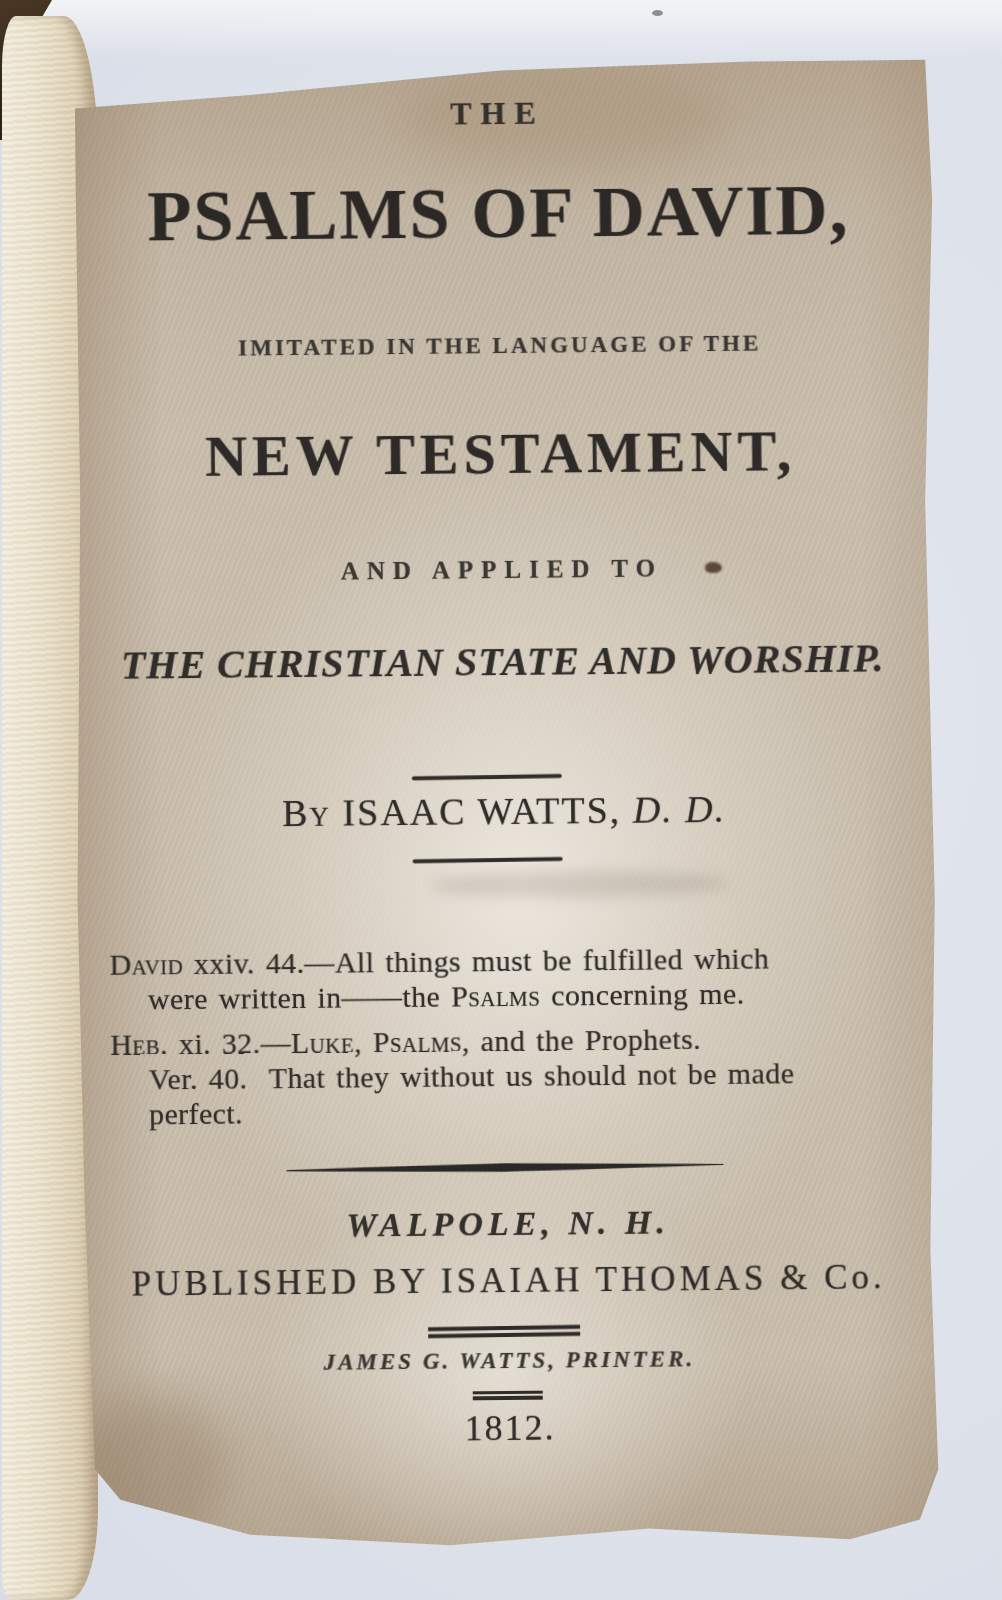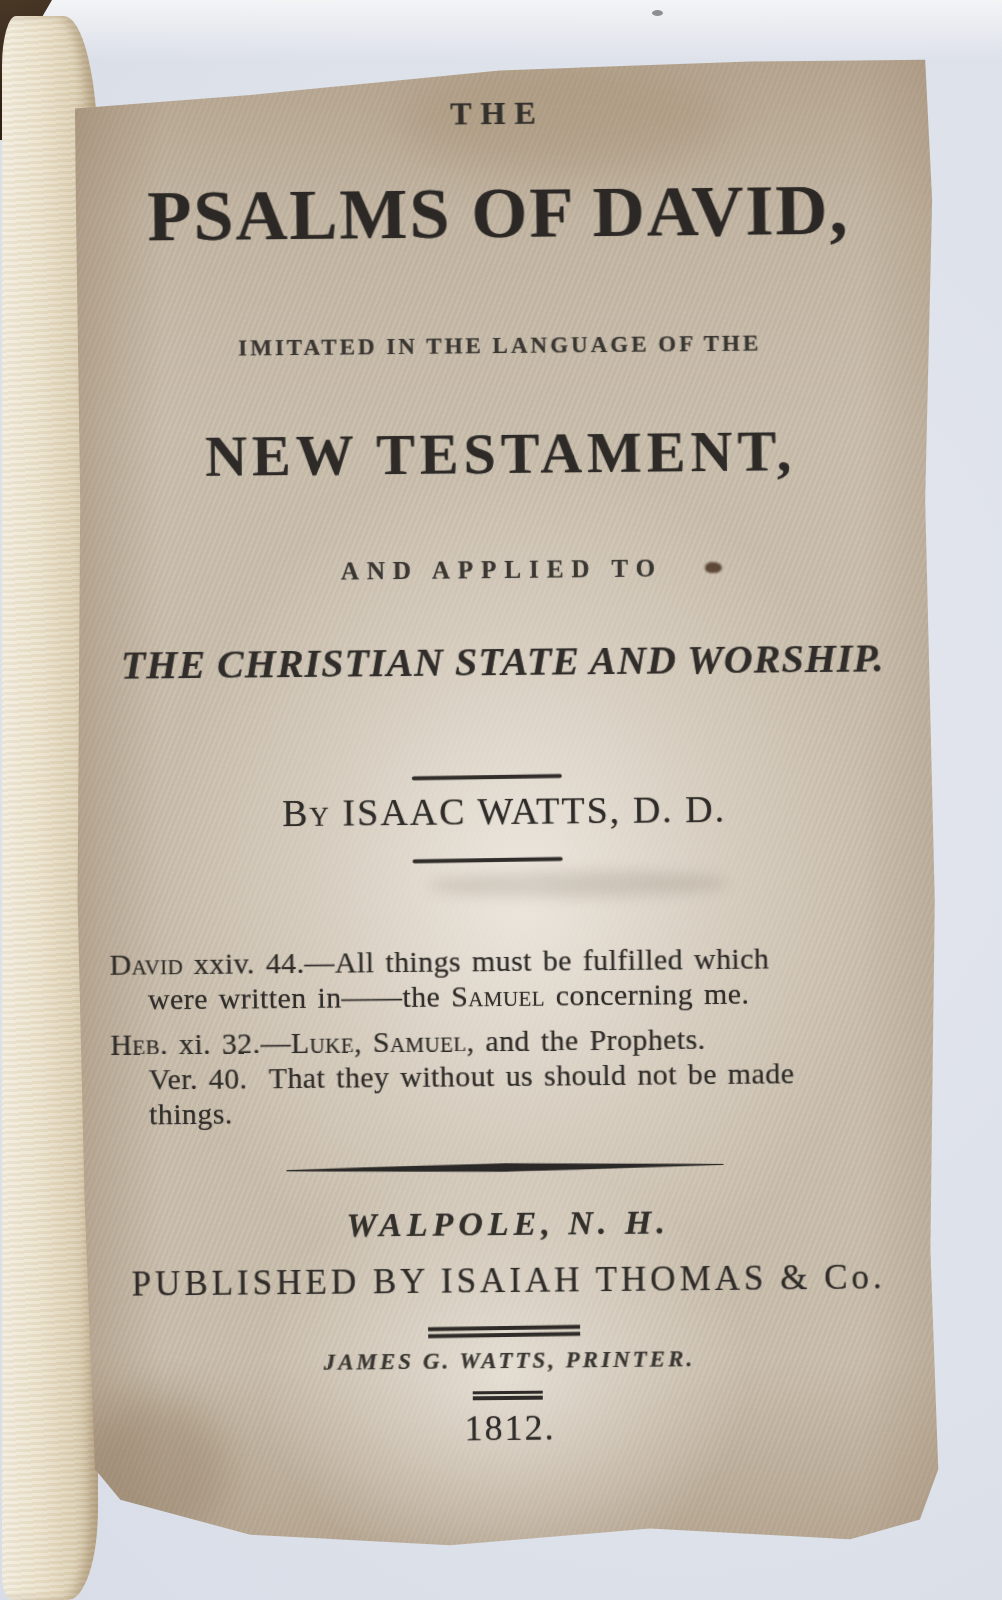--- a/index.html
+++ b/index.html
@@ -53,21 +53,21 @@
     text-shadow:0 0 1px rgba(46,43,40,.55);}
   .tilt{position:absolute;inset:0;transform:rotate(-0.55deg);}
   .headword{top:63px;font-size:32px;letter-spacing:9px;font-weight:bold;color:#34312d;}
   .main-title{top:143px;font-size:72px;letter-spacing:2px;font-weight:bold;margin:0;color:#2b2825;}
   .series-line{top:300px;font-size:23px;letter-spacing:3px;font-weight:bold;color:#3a3733;}
   .second-title{top:391px;font-size:58px;letter-spacing:5px;font-weight:bold;margin:0;color:#2d2a27;}
   .applied-line{top:523px;font-size:25px;letter-spacing:8px;font-weight:bold;color:#3a3733;}
   .third-title{top:608px;font-size:40px;font-style:italic;letter-spacing:1px;font-weight:bold;color:#302d2a;}
   .byline{top:758px;font-size:38px;letter-spacing:2px;}
   .byline .sc{font-variant:small-caps;text-align:right;}
-  .byline .deg{}
+  .byline .deg{font-style:italic;}
   .rule{position:absolute;background:#302d2a;transform:rotate(-0.4deg);}
   .rule-byline-top{left:344px;top:741px;width:150px;height:4px;border-radius:2px;}
   .rule-byline-bottom{left:344px;top:824px;width:150px;height:4px;border-radius:2px;}
   .smudge{position:absolute;left:360px;top:838px;width:300px;height:26px;
     background:rgba(115,104,92,.20);filter:blur(7px);border-radius:50%;}
   .verses{position:absolute;left:40px;width:812px;font-size:30px;line-height:35px;
     letter-spacing:.4px;word-spacing:3px;text-shadow:0 0 1px rgba(46,43,40,.5);color:#2f2c29;}
   .verse-luke{top:879px;}
   .verse-heb{top:959px;}
   .vline{display:block;}
@@ -120,27 +120,27 @@
 
       <div class="rule rule-byline-top"></div>
 
       <div class="inked byline"><span class="sc">By</span><span> ISAAC WATTS, </span><span class="deg">D. D.</span></div>
 
       <div class="rule rule-byline-bottom"></div>
       <div class="smudge"></div>
 
       <p class="verses verse-luke">
           <span class="vline"><span class="sc">David</span><span> xxiv. 44.—All things must be fulfilled which</span></span>
-          <span class="vline cont"><span>were written in——the </span><span class="sc">Samuel</span><span> concerning me.</span></span>
+          <span class="vline cont"><span>were written in——the </span><span class="sc">Psalms</span><span> concerning me.</span></span>
         </p>
 
       <p class="verses verse-heb">
-          <span class="vline"><span class="sc">Heb.</span><span> xi. 32.—</span><span class="sc">Luke,</span><span> </span><span class="sc">Samuel,</span><span> and the Prophets.</span></span>
+          <span class="vline"><span class="sc">Heb.</span><span> xi. 32.—</span><span class="sc">Luke,</span><span> </span><span class="sc">Psalms,</span><span> and the Prophets.</span></span>
           <span class="vline cont"><span>Ver. 40.&nbsp; That they without us should not be made</span></span>
-          <span class="vline cont"><span>things.</span></span>
+          <span class="vline cont"><span>perfect.</span></span>
         </p>
 
       <div class="swelled"></div>
 
       <div class="inked place-line">WALPOLE, N. H.</div>
 
       <div class="inked publisher-line">PUBLISHED BY ISAIAH THOMAS &amp; Co.</div>
 
       <div class="rule-imprint"></div>
 

